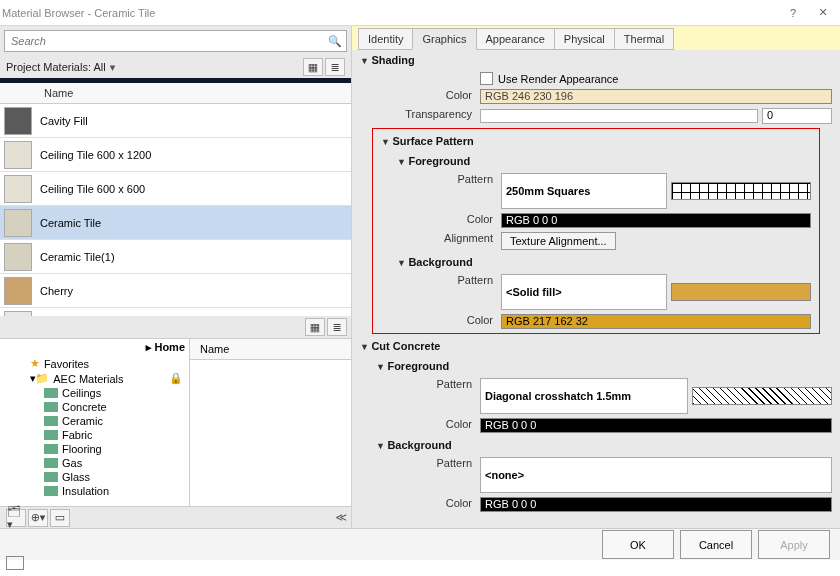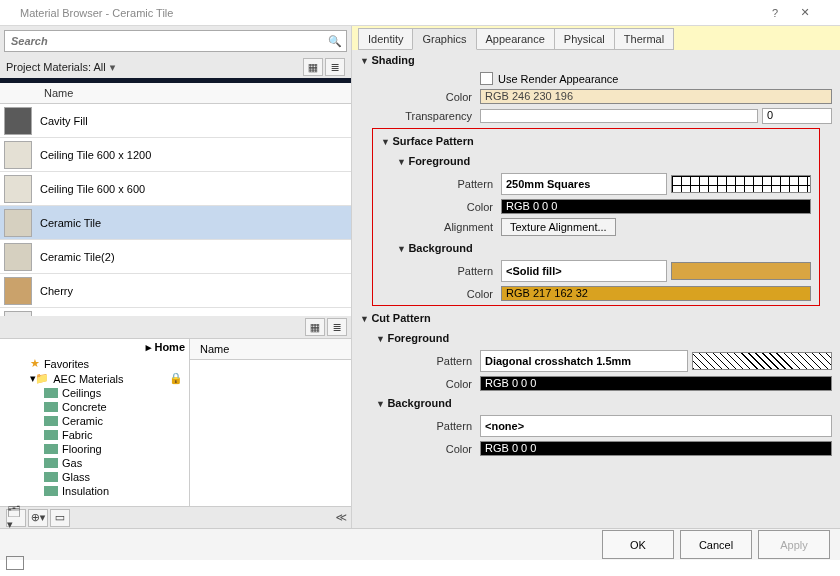--- a/index.html
+++ b/index.html
@@ -1,24 +1,24 @@
 <!DOCTYPE html>
 <html><head>
 <meta charset="utf-8">
 <style>
   * { box-sizing: border-box; font-family: "Segoe UI", Arial, sans-serif; font-size: 11px; }
   body { margin:0; background:#fff; width:840px; height:576px; overflow:hidden; position:relative;}
-  .titlebar { height:26px; background:#fff; border-bottom:1px solid #d9d9d9; display:flex; align-items:center; padding:0 20px; color:#888;}
+  .titlebar { height:26px; background:#fff; border-bottom:1px solid #d9d9d9; display:flex; align-items:center; padding:0 2px; color:#888;}
   .titlebar .title { flex:1;}
   .titlebar .help, .titlebar .close { width:30px; text-align:center; color:#666; cursor:default;}
   .mainarea { display:flex; height:502px; }
   .leftpane { width:352px; border-right:1px solid #d0d0d0; display:flex; flex-direction:column; background:#e9e9e9;}
   .searchwrap { padding:4px; background:#e9e9e9;}
   .searchbox { display:flex; align-items:center; background:#fff; border:1px solid #aaa; height:22px; padding:0 4px;}
-  .searchbox input { flex:1; border:none; outline:none; font-style:italic; color:#888;font-weight:bold;}
+  .searchbox input { flex:1; border:none; outline:none; font-style:italic; color:#888;}
   .searchicon { color:#555;}
   .filterbar { display:flex; align-items:center; padding:2px 6px; background:#e9e9e9; border-bottom:5px solid #0f172a;}
   .filterbar .label { flex:1; color:#222;}
   .filterbar .arrow { color:#555; margin-left:4px;}
   .smallbtn { width:20px; height:18px; border:1px solid #bbb; background:#f5f5f5; margin-left:2px; display:inline-flex; align-items:center; justify-content:center; color:#444;}
   .colhead { background:#f8f8f8; border-bottom:1px solid #ccc; padding:4px 10px 4px 44px; color:#333;}
   .matlist { flex:1; overflow:auto; background:#fff;}
   .matitem { display:flex; align-items:center; height:34px; border-bottom:1px solid #e0e0e0; padding-left:4px;}
   .matitem .swatch { width:28px; height:28px; background:#ccc; border:1px solid #aaa; margin-right:8px;}
   .matitem.sel { background:#c7d9ee; }
@@ -39,24 +39,24 @@
   .bottombar .chev { margin-left:auto; color:#555;}
   .rightpane { flex:1; background:#e9e9e9; display:flex; flex-direction:column; overflow:hidden;}
   .tabsrow { display:flex; padding:2px 6px 0 6px; background:#fef9c3;}
   .tab { padding:4px 9px; border:1px solid #bbb; background:#f4f4f4; margin-right:-1px; color:#333;}
   .tab.active { background:#e9e9e9; border-bottom-color:#e9e9e9; position:relative; z-index:1;}
   .propscroll { flex:1; overflow:auto; padding:0 0 6px 0;}
   .section { }
   .sechead { font-weight:bold; padding:4px 8px; color:#111;}
   .sechead::before { content:"▼ "; font-size:9px; color:#333;}
   .sub .sechead { padding-left:24px;}
-  .row { display:flex; align-items:center; padding:2px 8px 2px 8px;}
+  .row { display:flex; align-items:flex-start; padding:2px 8px 2px 8px;}
   .row .lab { width:120px; text-align:right; padding-right:8px; color:#333;}
   .row .val { flex:1; display:flex; align-items:center;}
-  .field { flex:1; height:22px; border:1px solid #aaa; background:#fff; padding:0 4px; display:flex; align-items:center;}
+  .field { flex:1; height:36px; border:1px solid #aaa; background:#fff; padding:0 4px; display:flex; align-items:center;}
   .colorstrip { flex:1; height:15px; border:1px solid #888;}
   .cb { width:13px; height:13px; border:1px solid #888; background:#fff; margin-right:5px;}
   .redbox { border:1.5px solid #d00; margin:2px 20px; padding:2px 0;}
   .btn { border:1px solid #999; background:#f4f4f4; padding:2px 8px;}
   .pat-grid { width:140px; height:18px; background:#fff; border:1px solid #888; margin-left:4px;
     background-image:linear-gradient(#000 1px,transparent 1px),linear-gradient(90deg,#000 1px,transparent 1px);
     background-size:9px 9px;}
   .pat-solid { width:140px; height:18px; background:#d9a542; border:1px solid #888; margin-left:4px;}
   .pat-hatch { width:140px; height:18px; border:1px solid #888; margin-left:4px;
     background:repeating-linear-gradient(45deg,#000 0 1px,#fff 1px 5px),repeating-linear-gradient(-45deg,#000 0 1px,transparent 1px 5px);}
@@ -102,21 +102,21 @@
         <div class="matitem">
           <div class="swatch" style="background:#e4e0d4"></div>
           <span>Ceiling Tile 600 x 600</span>
         </div>
         <div class="matitem sel">
           <div class="swatch" style="background:#d6d0c0"></div>
           <span>Ceramic Tile</span>
         </div>
         <div class="matitem">
           <div class="swatch" style="background:#d6d0c0"></div>
-          <span>Ceramic Tile(2)</span>
+          <span>Ceramic Tile(1)</span>
         </div>
         <div class="matitem">
           <div class="swatch" style="background:#caa26b"></div>
           <span>Cherry</span>
         </div>
         <div class="matitem">
           <div class="swatch" style="background:#e8e8e8"></div>
           <span>Clad - White</span>
         </div>
       </div>
@@ -257,21 +257,21 @@
           <div class="row">
               <div class="lab">Color</div>
               <div class="val">
                 <div class="colorstrip" style="background:#d9a220;color:#000;padding-left:4px;font-size:10px;"><span>RGB 217 162 32</span></div>
               </div>
             </div>
         </div>
       </div>
 
       <div class="section">
-        <div class="sechead">Cut Pattern</div>
+        <div class="sechead">Cut Concrete</div>
         <div class="sub">
           <div class="sechead">Foreground</div>
           <div class="row">
               <div class="lab">Pattern</div>
               <div class="val">
                 <div class="field">
                   <b>Diagonal crosshatch 1.5mm</b>
                 </div>
                 <div class="pat-hatch"></div>
               </div>

